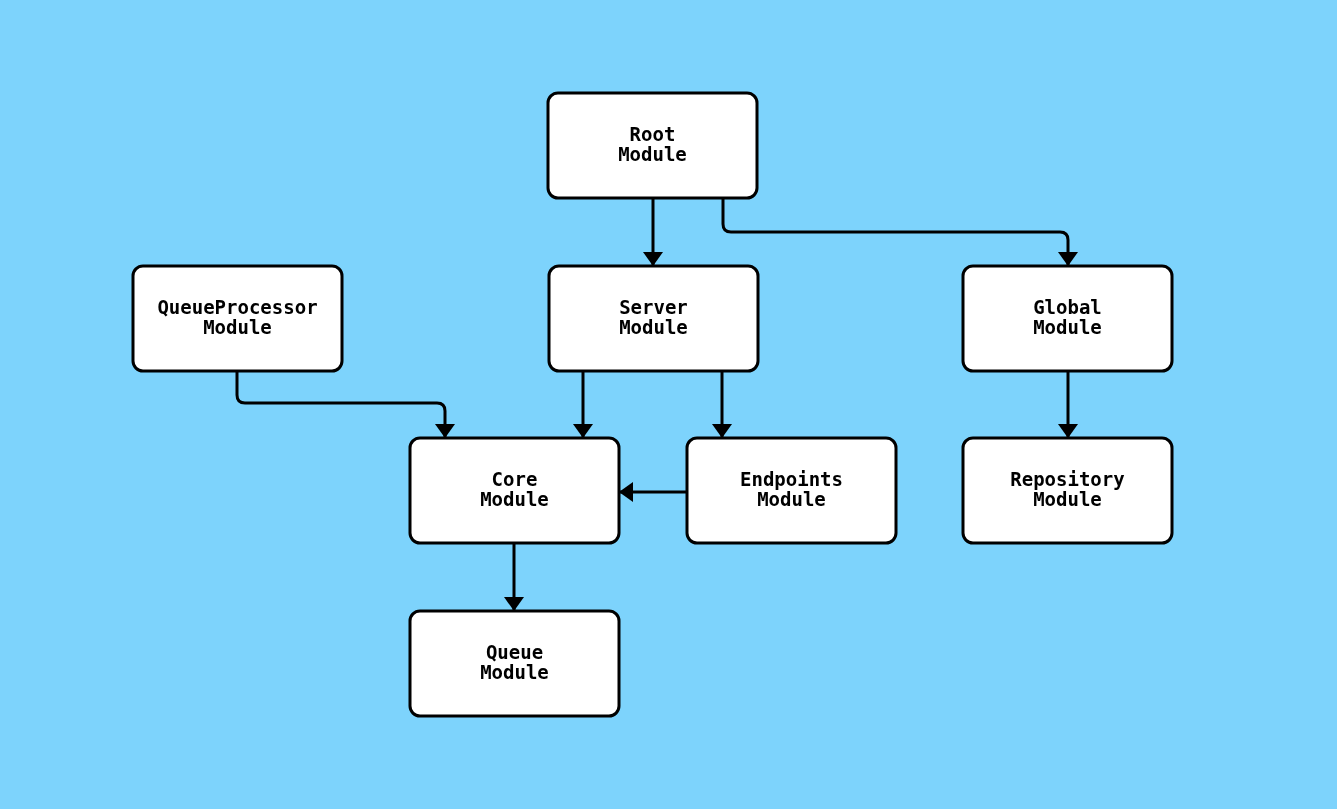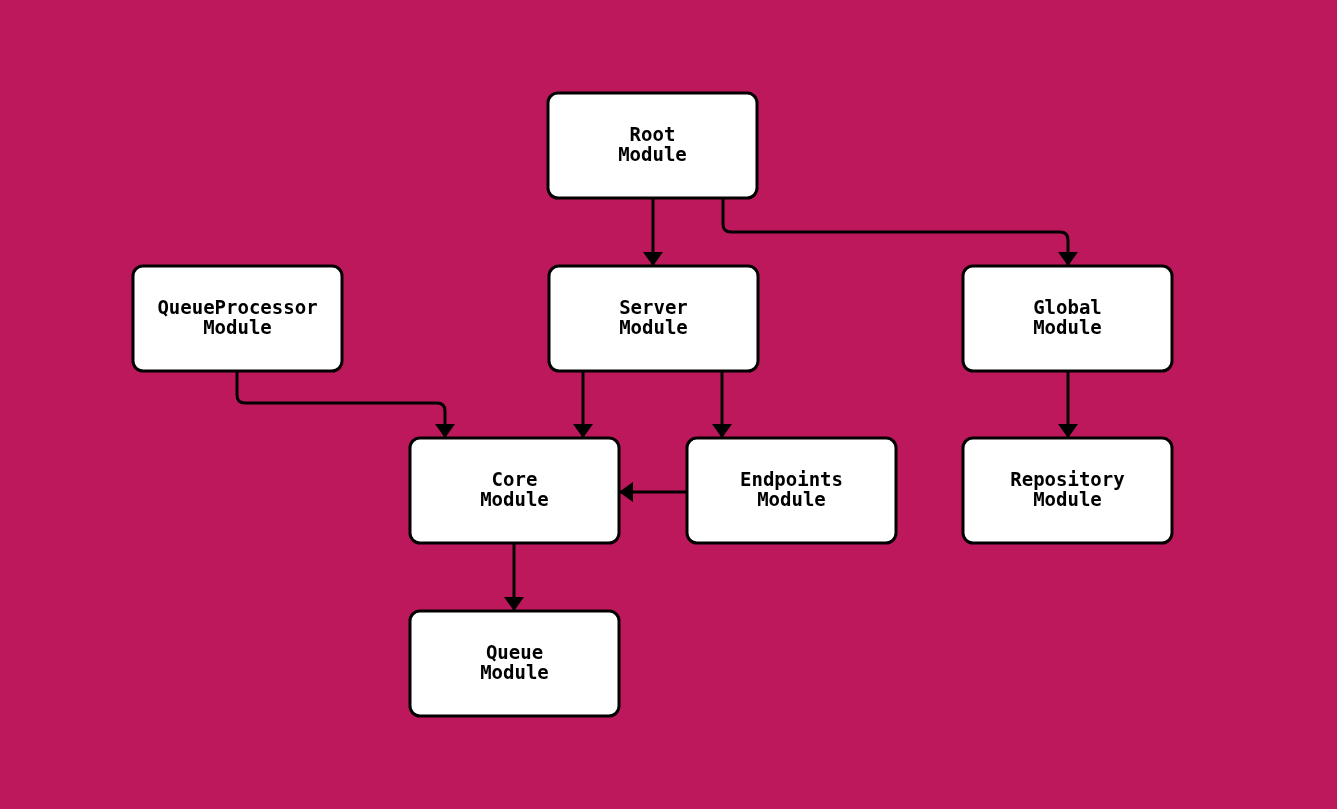--- a/index.html
+++ b/index.html
@@ -5,21 +5,21 @@
   html, body {
     margin: 0;
     padding: 0;
     background: #ffffff;
     font-family: "DejaVu Sans Mono", "Liberation Mono", monospace;
   }
   .canvas {
     position: relative;
     width: 1337px;
     height: 809px;
-    background: #be185d;
+    background: #7dd3fc;
     overflow: hidden;
   }
   svg { display: block; }
   .edge {
     fill: none;
     stroke-width: 3;
   }
   .node rect {
     stroke-width: 3;
   }

